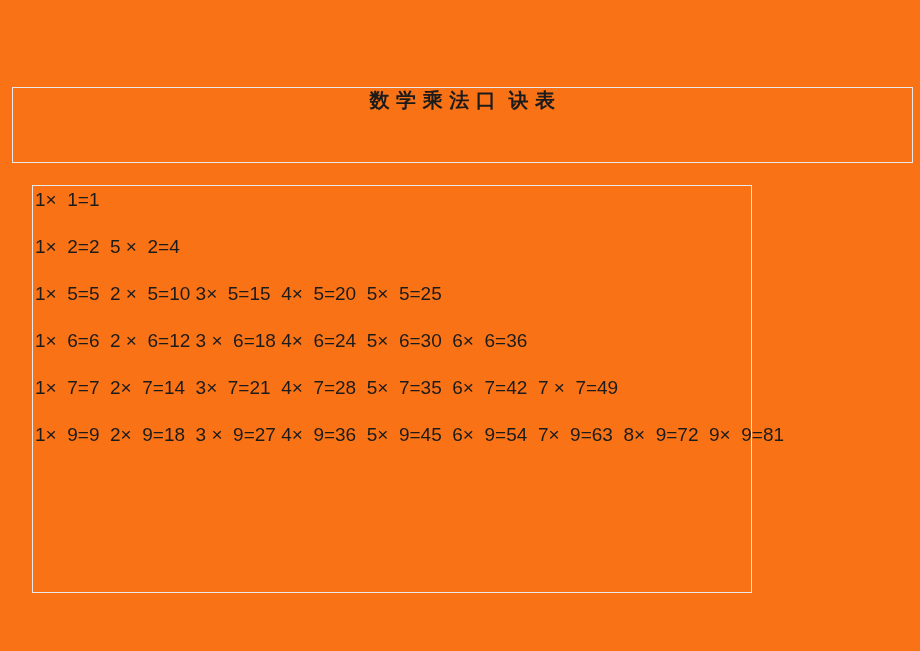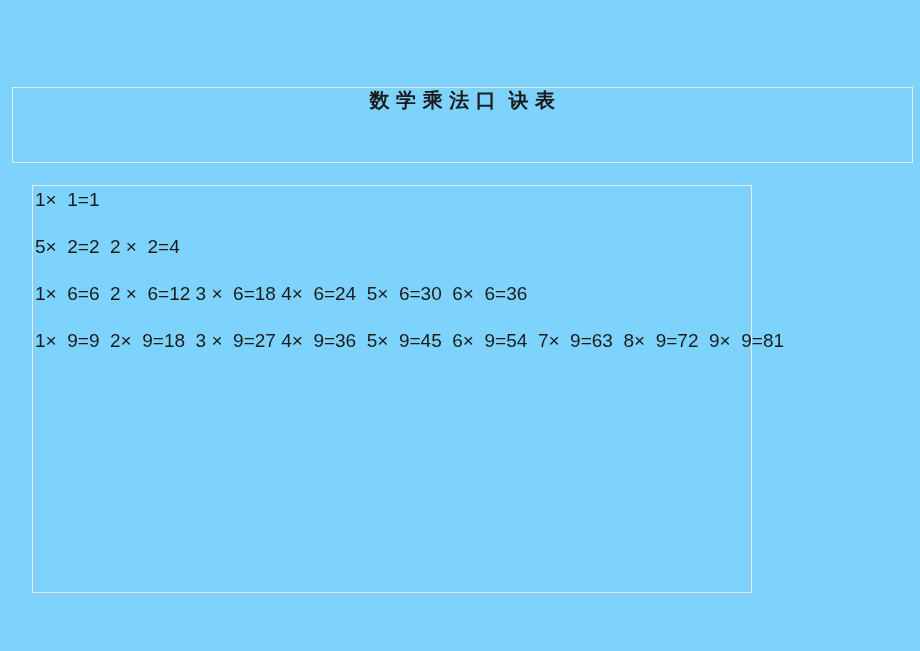--- a/index.html
+++ b/index.html
@@ -10,21 +10,21 @@
   body {
     width: 920px;
     height: 651px;
     font-family: "Liberation Sans", sans-serif;
     color: #1b1b1b;
   }
   .page {
     position: relative;
     width: 920px;
     height: 651px;
-    background: #7dd3fc;
+    background: #f97316;
     overflow: hidden;
   }
   .title-box {
     position: absolute;
     left: 12px;
     top: 87px;
     width: 901px;
     height: 76px;
     border: 1px solid #e9e9e9;
     box-sizing: border-box;
@@ -65,19 +65,21 @@
 
 <div class="page">
 
   <div class="title-box">
     <div class="doc-title">数 学 乘 法 口  诀 表</div>
   </div>
 
   <div class="table-box">
     <div class="rows">
       <div class="mrow">1×  1=1</div>
-      <div class="mrow">5×  2=2  2 ×  2=4</div>
+      <div class="mrow">1×  2=2  5 ×  2=4</div>
+      <div class="mrow">1×  5=5  2 ×  5=10 3×  5=15  4×  5=20  5×  5=25</div>
       <div class="mrow">1×  6=6  2 ×  6=12 3 ×  6=18 4×  6=24  5×  6=30  6×  6=36</div>
+      <div class="mrow">1×  7=7  2×  7=14  3×  7=21  4×  7=28  5×  7=35  6×  7=42  7 ×  7=49</div>
       <div class="mrow">1×  9=9  2×  9=18  3 ×  9=27 4×  9=36  5×  9=45  6×  9=54  7×  9=63  8×  9=72  9×  9=81</div>
     </div>
   </div>
 
 </div>
 
 </body></html>

